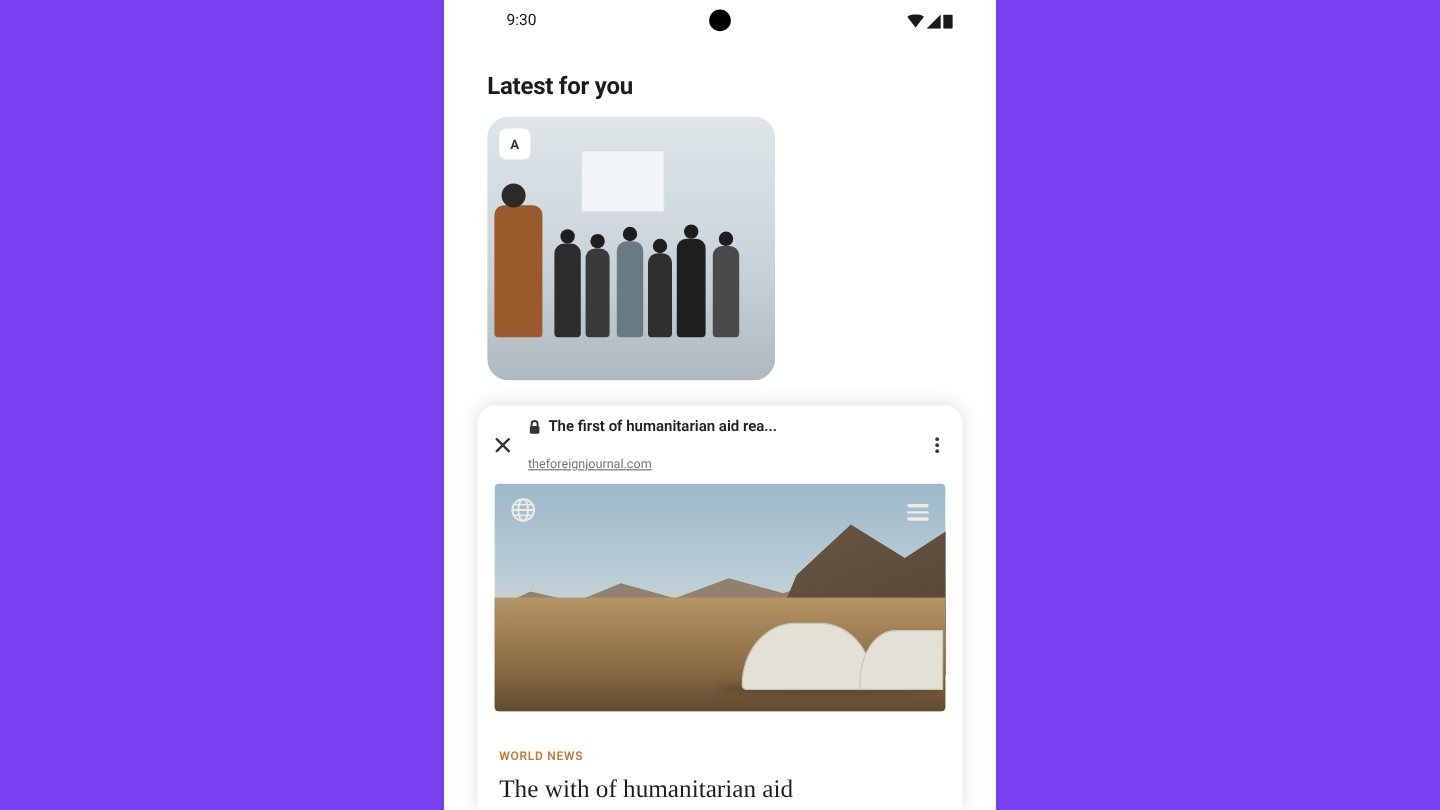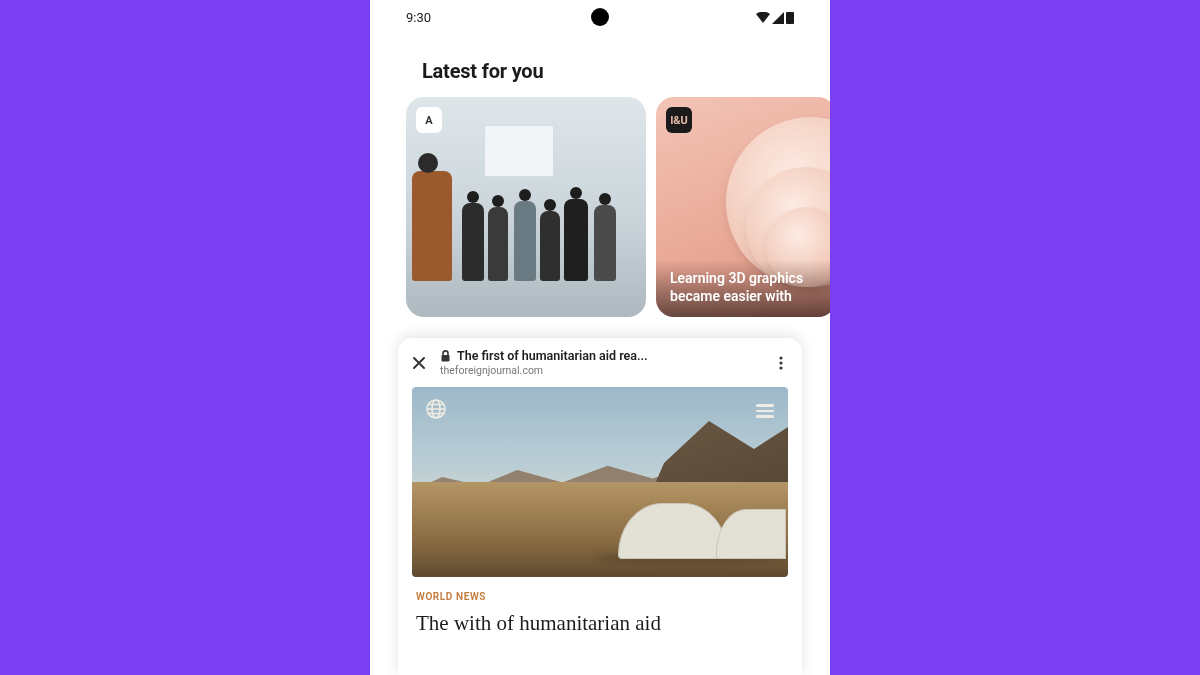--- a/index.html
+++ b/index.html
@@ -20,33 +20,34 @@
     overflow: hidden;
   }
   
   .status-bar {
     display: flex;
     justify-content: space-between;
     align-items: center;
     padding: 10px 36px 6px 36px;
     font-size: 13px;
     color: #1a1a1a;
+    margin-left: 16px;
   }
   .status-right { display: flex; align-items: center; gap: 2px; }
   .camera-notch {
     position: absolute;
     top: 8px; left: 50%; transform: translateX(-50%);
     width: 18px; height: 18px; background:#000; border-radius:50%;
   }
   
   .section-title {
     font-size: 20px;
     font-weight: 700;
     color: #1b1b1b;
-    padding: 28px 36px 14px 52px;
+    padding: 28px 36px 14px 36px;
     letter-spacing: -0.2px;
   }
   
   .cards {
     display: flex;
     gap: 10px;
     padding: 0 0 0 36px;
     overflow: hidden;
   }
   .card {
@@ -124,21 +125,21 @@
   }
   .sheet-bar {
     display:flex; align-items:center;
     padding: 10px 10px 8px 10px;
     gap: 10px;
   }
   .sheet-bar .x-btn { width:22px; height:22px; display:flex;align-items:center;justify-content:center; cursor:pointer;}
   .sheet-title-block { flex:1; min-width:0; }
   .sheet-title-row { display:flex; align-items:center; gap:6px;text-align:right; }
   .sheet-title { font-size:12.5px; font-weight:600; color:#202020; white-space:nowrap; overflow:hidden; text-overflow:ellipsis; }
-  .sheet-domain { font-size:10.5px; color:#777; margin-top:1px; }
+  .sheet-domain { font-size:10.5px; color:#777; margin-top:17px;text-decoration:underline; }
   .more-btn { width:22px; display:flex; justify-content:center; cursor:pointer;}
   
   .article-hero {
     margin: 2px 14px 0 14px;
     height: 190px;
     border-radius: 4px;
     position:relative;
     overflow:hidden;
   }
   .sky { position:absolute; inset:0;
@@ -171,21 +172,21 @@
   }
   .hero-menu {
     position:absolute; top:14px; right:14px; color:#f3efe8;
   }
   .hero-menu .bar{ width:18px; height:2.5px; background:#f0ece4; margin:3px 0; border-radius:2px;}
   
   .article-category {
     font-size: 10px;
     letter-spacing: 0.6px;
     color:#c27a3a;
-    padding: 14px 18px 4px 18px;
+    padding: 32px 18px 4px 18px;
     font-weight:600;
   }
   .article-headline {
     font-family: Georgia, "Times New Roman", serif;
     font-size: 21px;
     color:#1d1d1d;
     padding: 4px 18px 0 18px;
     line-height:1.25;
   }
 </style>
@@ -229,29 +230,20 @@
             <div class="head h5"></div>
           <div class="person p6"></div>
             <div class="head h6"></div>
           <div class="person p7"></div>
             <div class="head h7"></div>
         </div>
       </div>
       <div class="card-badge badge-light">A</div>
     </div>
 
-    <div class="card two">
-      <div class="card2-bg">
-        <div class="disc d1"></div>
-          <div class="disc d2"></div>
-          <div class="disc d3"></div>
-      </div>
-      <div class="card-badge badge-dark">I&amp;U</div>
-      <div class="card-caption">Learning 3D graphics became easier with</div>
-    </div>
   </div>
 
   <div class="sheet">
     <div class="sheet-bar">
       <div class="x-btn">
         <svg width="14" height="14" viewBox="0 0 14 14">
             <path d="M2 2 L12 12 M12 2 L2 12" stroke="#353535" stroke-width="2" stroke-linecap="round"></path>
           </svg>
       </div>
       <div class="sheet-title-block">

